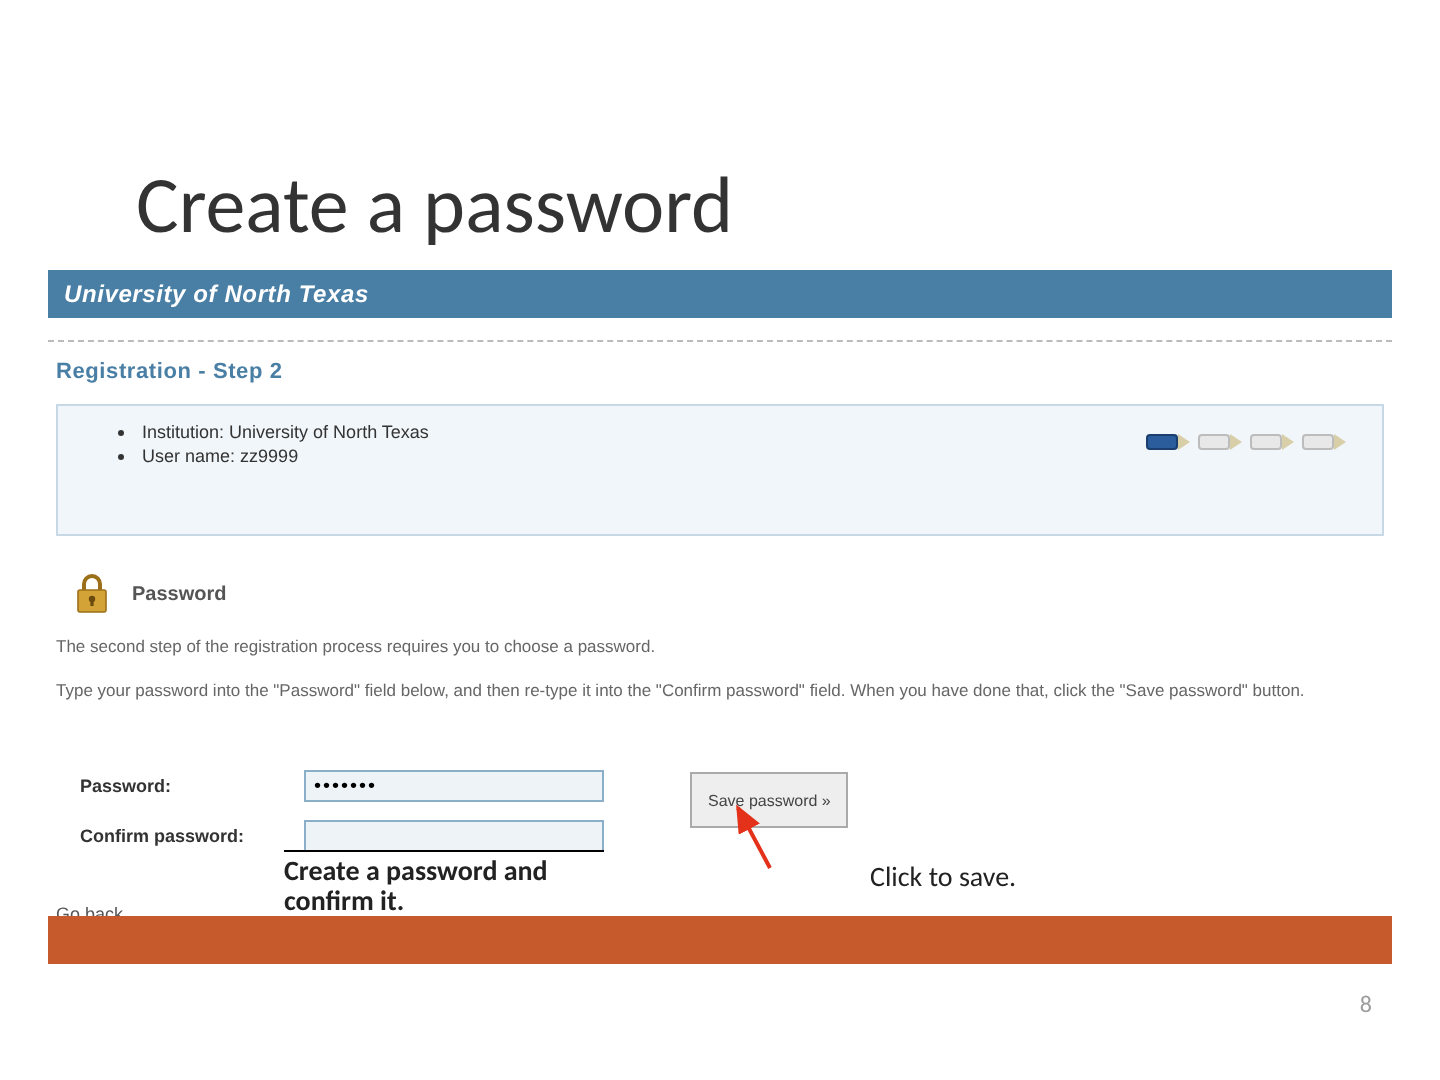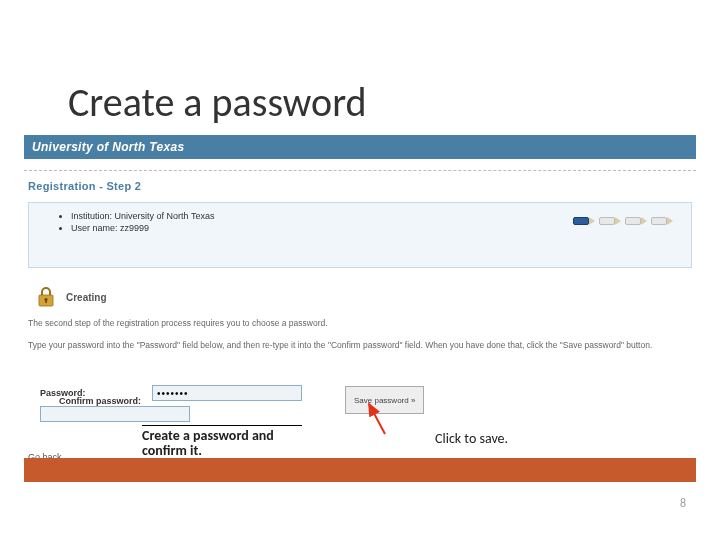--- a/index.html
+++ b/index.html
@@ -145,21 +145,21 @@
     color: #666;
     line-height: 1.4;
   }
   .form-row {
     position: absolute;
     left: 40px;
     display: flex;
     align-items: center;
   }
   .form-row.pw { top: 385px; }
-  .form-row.cpw { top: 396px; flex-direction: column; }
+  .form-row.cpw { top: 410px; }
   .form-label {
     width: 112px;
     font-size: 9px;
     font-weight: bold;
     color: #333;
   }
   .form-input {
     width: 150px;
     height: 16px;
     border: 1px solid #8bafc9;
@@ -280,21 +280,21 @@
 
 <div class="lock-row">
   <span class="lock-icon">
     <svg width="20" height="22" viewBox="0 0 20 22">
       <rect x="3" y="9" width="14" height="11" rx="1" fill="#d4a338" stroke="#9c7018" stroke-width="0.8"></rect>
       <path d="M6 9 V6 a4 4 0 0 1 8 0 V9" fill="none" stroke="#9c7018" stroke-width="2"></path>
       <circle cx="10" cy="13.5" r="1.6" fill="#6b4a0e"></circle>
       <rect x="9.2" y="14" width="1.6" height="3" fill="#6b4a0e"></rect>
     </svg>
   </span>
-  <span class="lock-label">Creating</span>
+  <span class="lock-label">Password</span>
 </div>
 
 <div class="instr1">The second step of the registration process requires you to choose a password.</div>
 <div class="instr2">Type your password into the "Password" field below, and then re-type it into the "Confirm password" field. When you have done that, click the "Save password" button.</div>
 
 <div class="form-row pw">
   <div class="form-label">Password:</div>
   <input class="form-input" type="text" value="•••••••" style="">
 </div>
 

